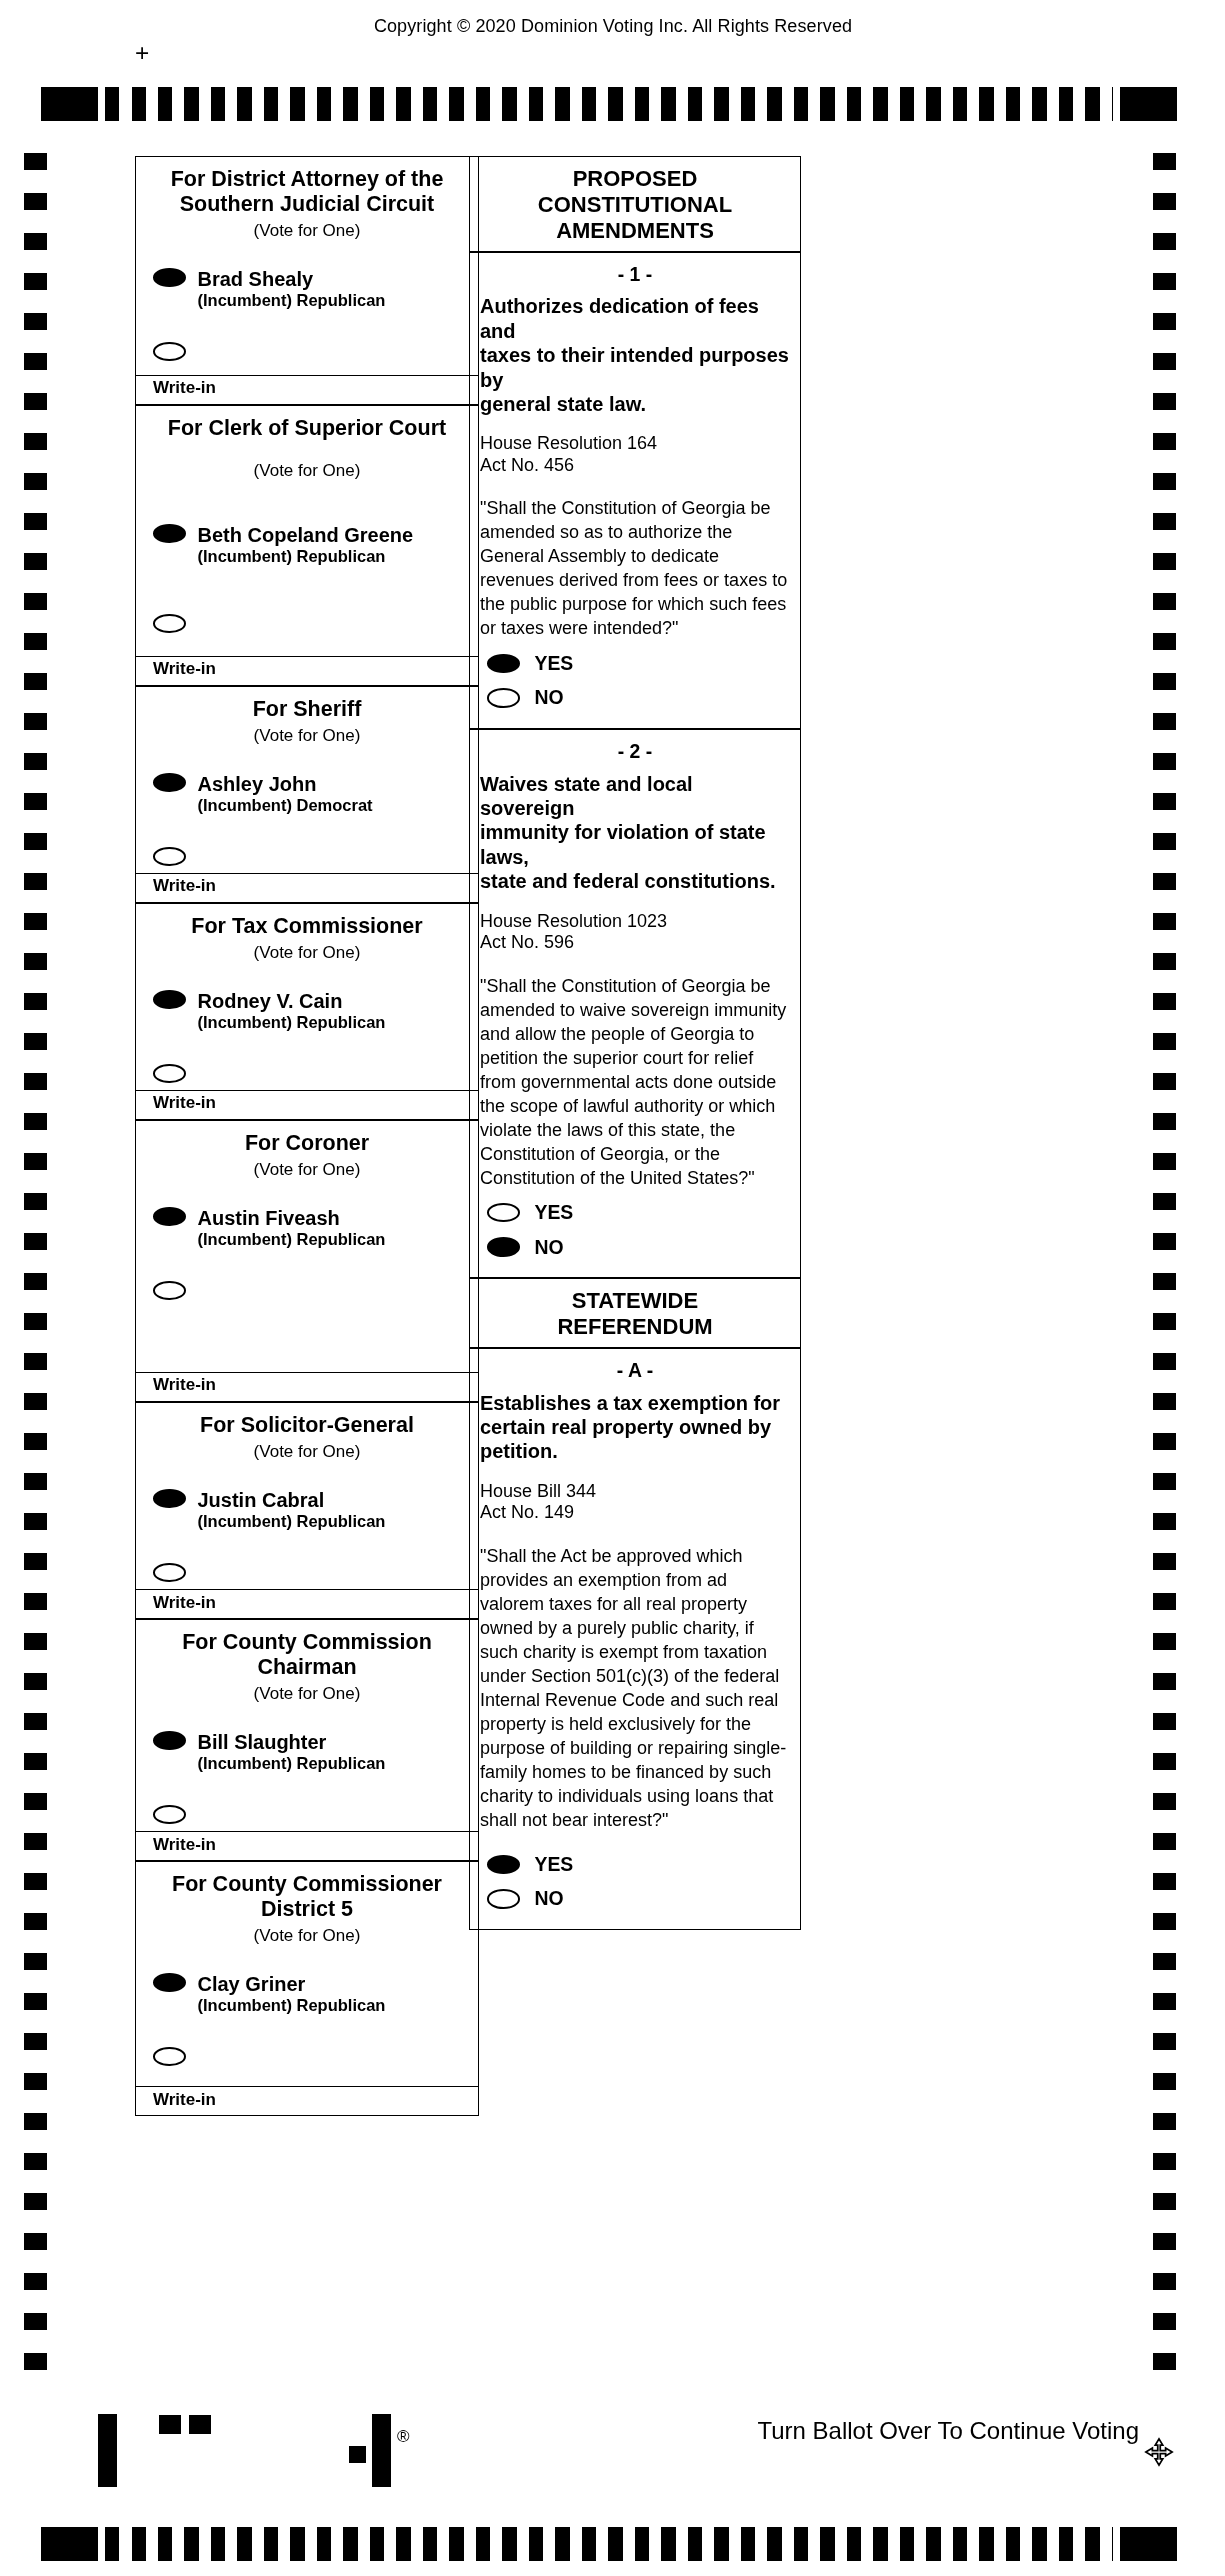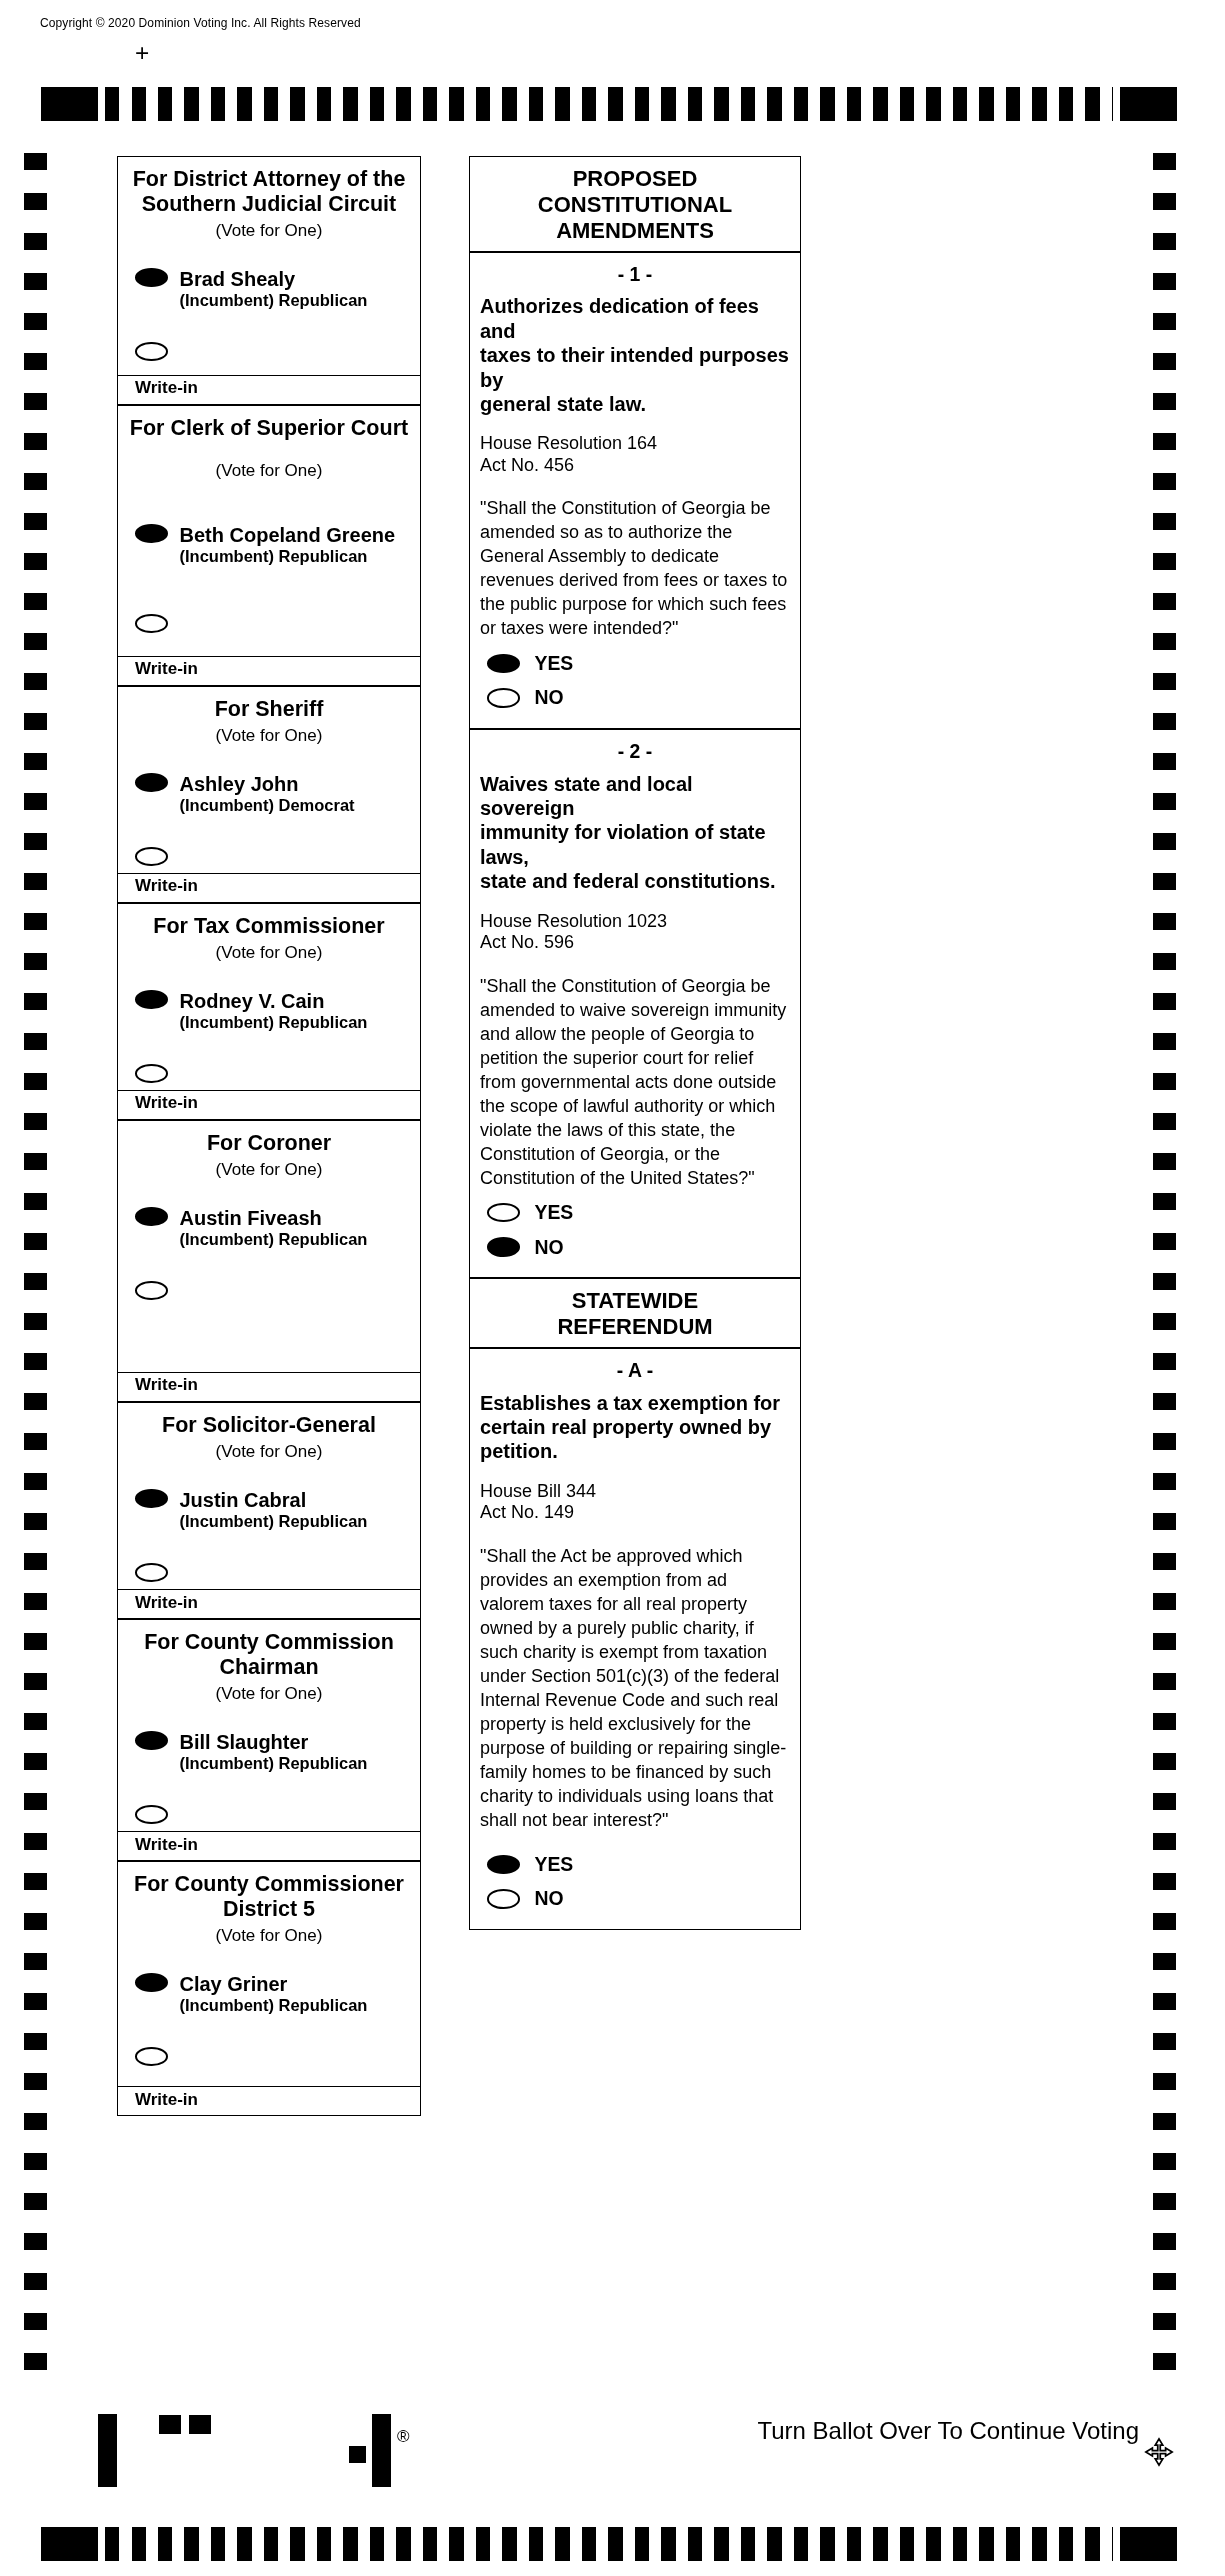--- a/index.html
+++ b/index.html
@@ -4,21 +4,21 @@
 <style>
   * { margin:0; padding:0; box-sizing:border-box; }
   html,body { background:#9a9a9a; }
   .page {
     position:relative; width:1226px; height:2576px; background:#ffffff;
     font-family:"Liberation Sans", sans-serif; color:#000; overflow:hidden;
     margin:0 auto;
   }
 
   
-  .copyright { position:absolute; top:16px; left:0; right:0; text-align:left; font-size:12px; letter-spacing:0.1px;padding-left:40px; }
+  .copyright { position:absolute; top:16px; left:0; right:0; text-align:center; font-size:18px; letter-spacing:0.1px; }
   .plus-mark { position:absolute; left:135px; top:39px; font-size:24.4px; }
 
   .timing-band { position:absolute; left:41px; width:1136px; height:34px; display:flex; }
   .timing-top { top:87px; }
   .timing-bottom { top:2527px; }
   .endblock { width:57px; background:#000; }
   .ticks { flex:1; margin:0 7.2px; background:repeating-linear-gradient(90deg, #000 0 14.3px, transparent 14.3px 26.5px); }
 
   .timing-col { position:absolute; top:153px; height:2238px; width:23px;
     background:repeating-linear-gradient(180deg, #000 0 17px, transparent 17px 40px); }
@@ -30,21 +30,21 @@
   .mark-sq1 { left:159px; top:2415px; width:21.5px; height:19.4px; }
   .mark-sq2 { left:189px; top:2415px; width:21.5px; height:19.4px; }
   .mark-sq3 { left:349px; top:2446px; width:16.5px; height:16.5px; }
   .mark-bar2 { left:372px; top:2414px; width:18.6px; height:73px; }
   .reg-mark { position:absolute; left:397px; top:2427px; font-size:17px; }
 
   .turn-over { position:absolute; right:87px; top:2417px; font-size:24px; font-weight:normal; }
   .move-icon { position:absolute; left:1144px; top:2437px; width:30px; height:30px; }
 
   
-  .col-left  { position:absolute; left:117px; top:156px; width:304px; border:1.4px solid #000; }
+  .col-left  { position:absolute; left:135px; top:156px; width:344px; border:1.4px solid #000; }
   .col-right { position:absolute; left:469px; top:156px; width:332px; border:1.4px solid #000; }
 
   .contest { display:flex; flex-direction:column; border-bottom:2.2px solid #000; }
   .contest:last-child { border-bottom:none; }
   .c1 { min-height:249px; } .c2 { min-height:210px;gap:16px; } .c3 { min-height:214px; }
   .c4 { min-height:214px; } .c5 { min-height:282px; } .c6 { min-height:214px; }
   .c7 { min-height:240px; } .c8 { min-height:253px; }
 
   .contest-title { font-weight:bold; font-size:21.5px; line-height:25px; text-align:center;
     white-space:pre-line; padding:10px 5.7px 0; }

